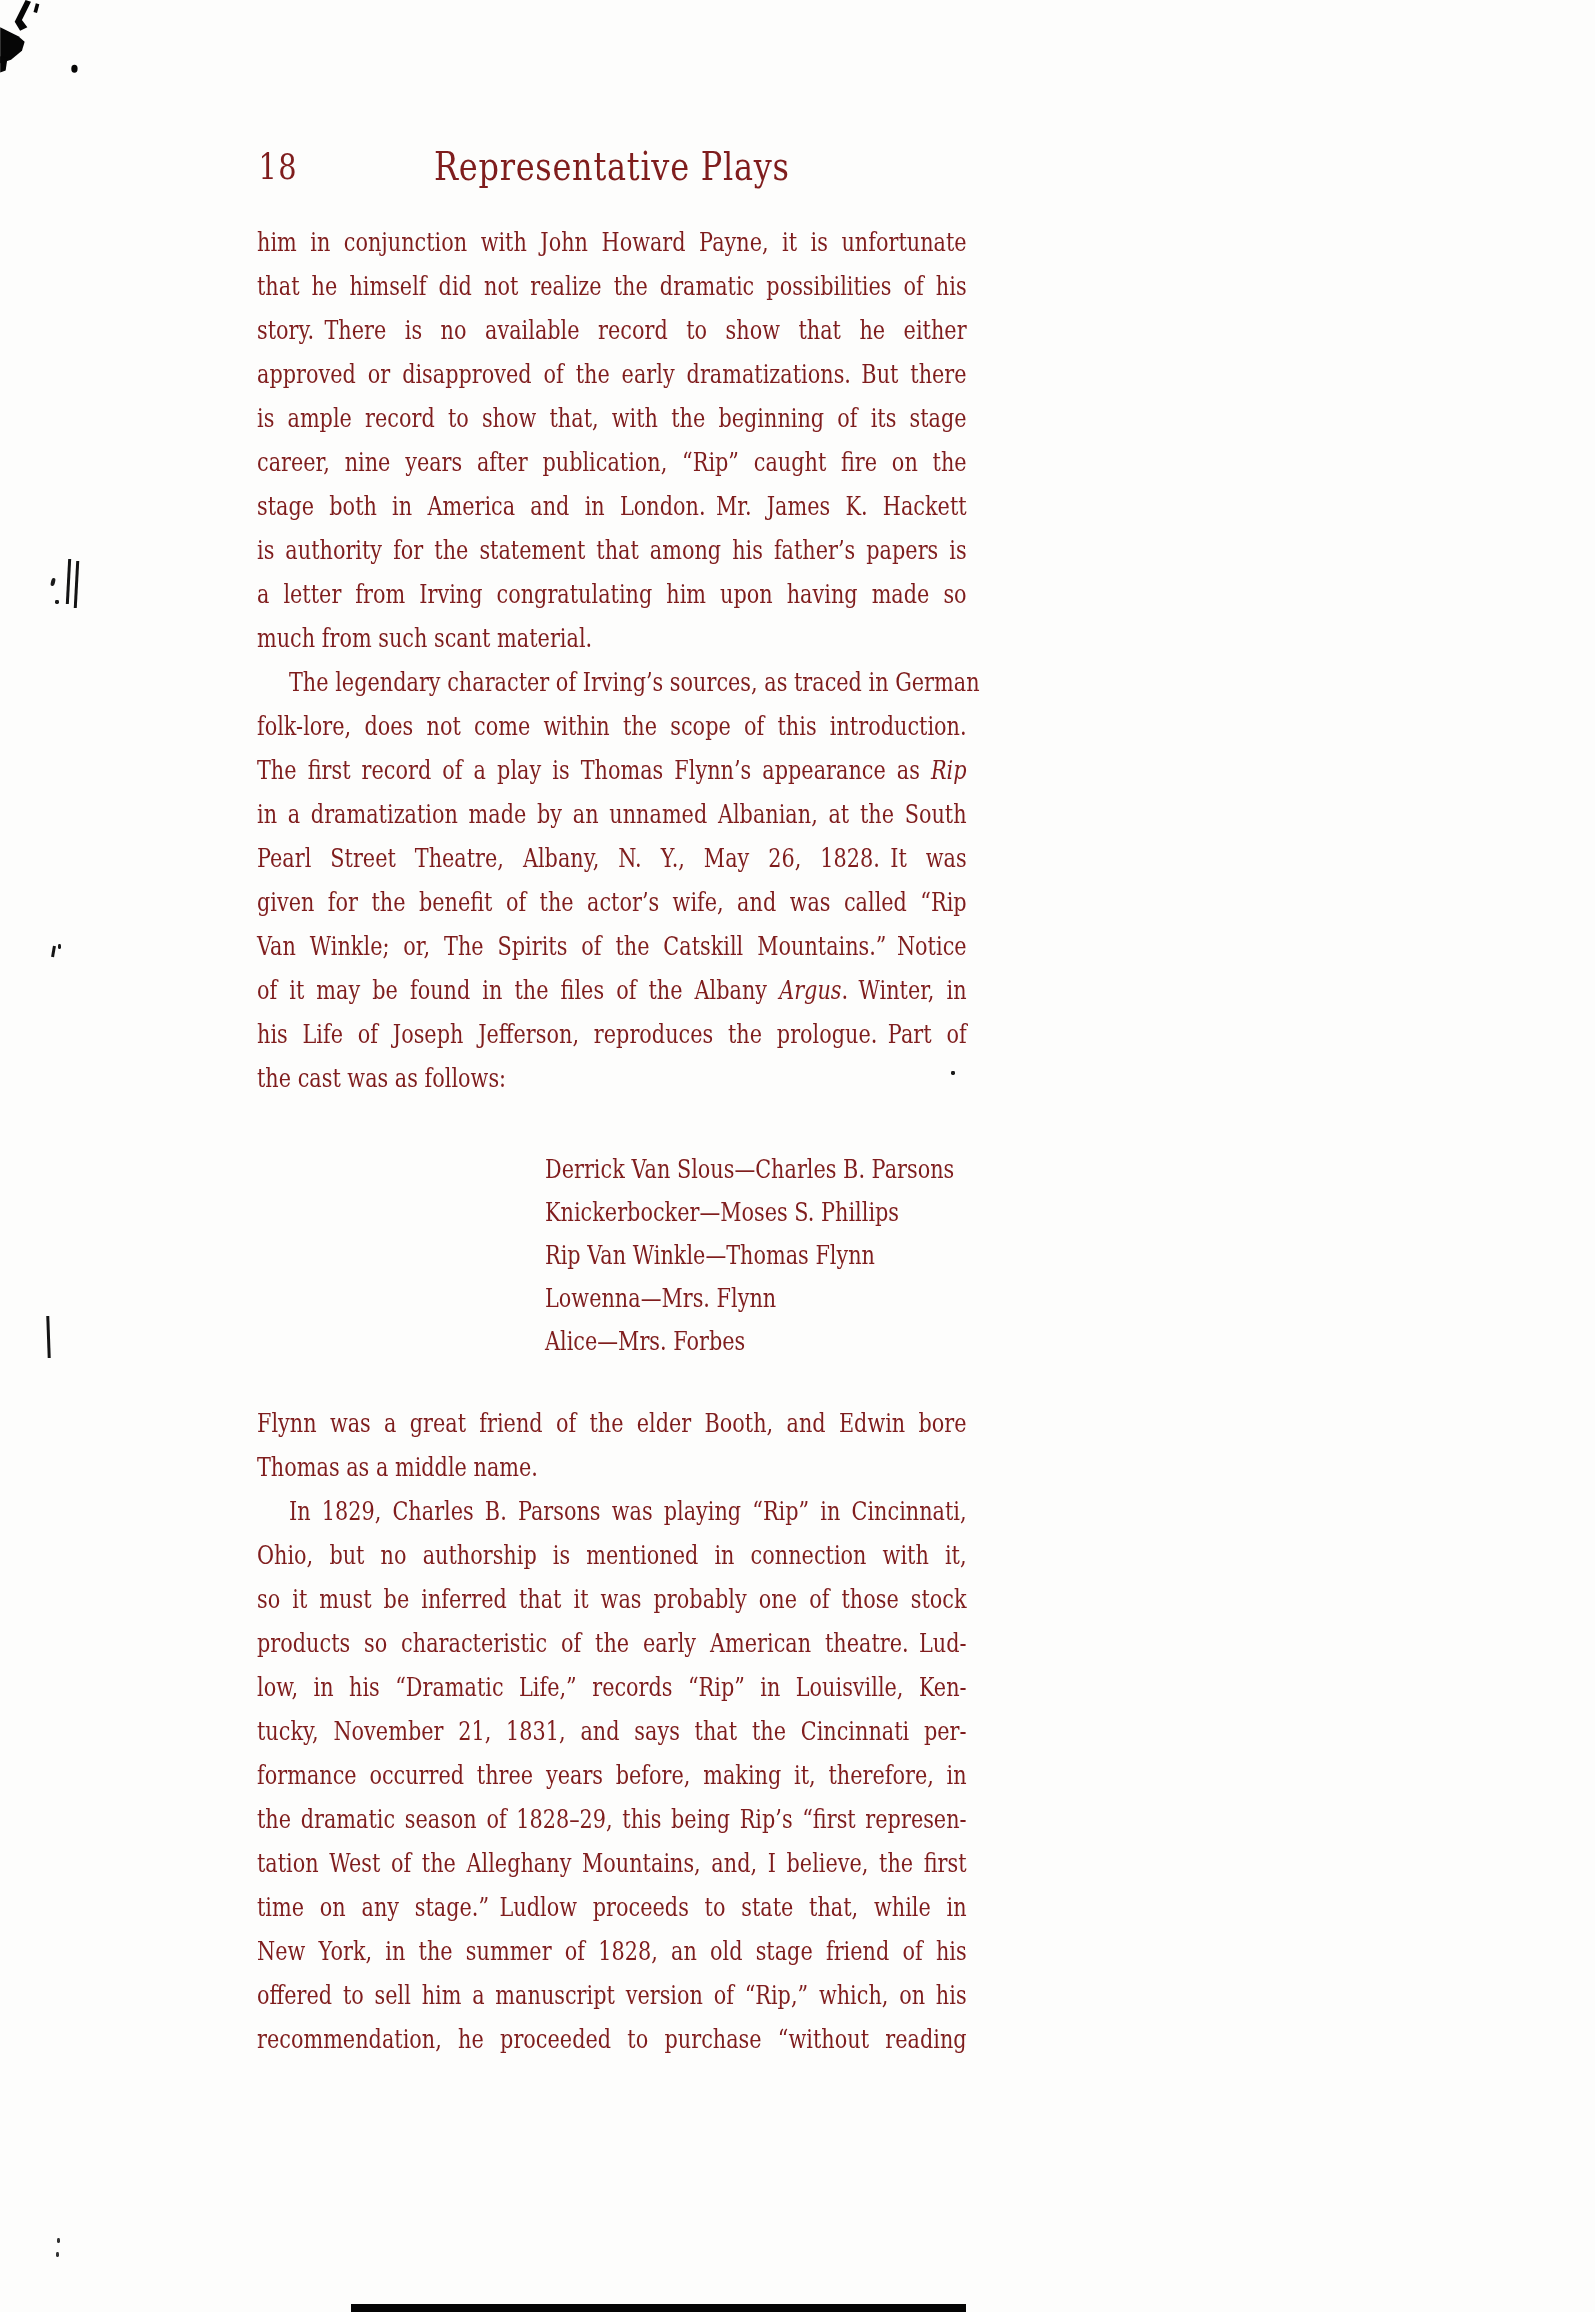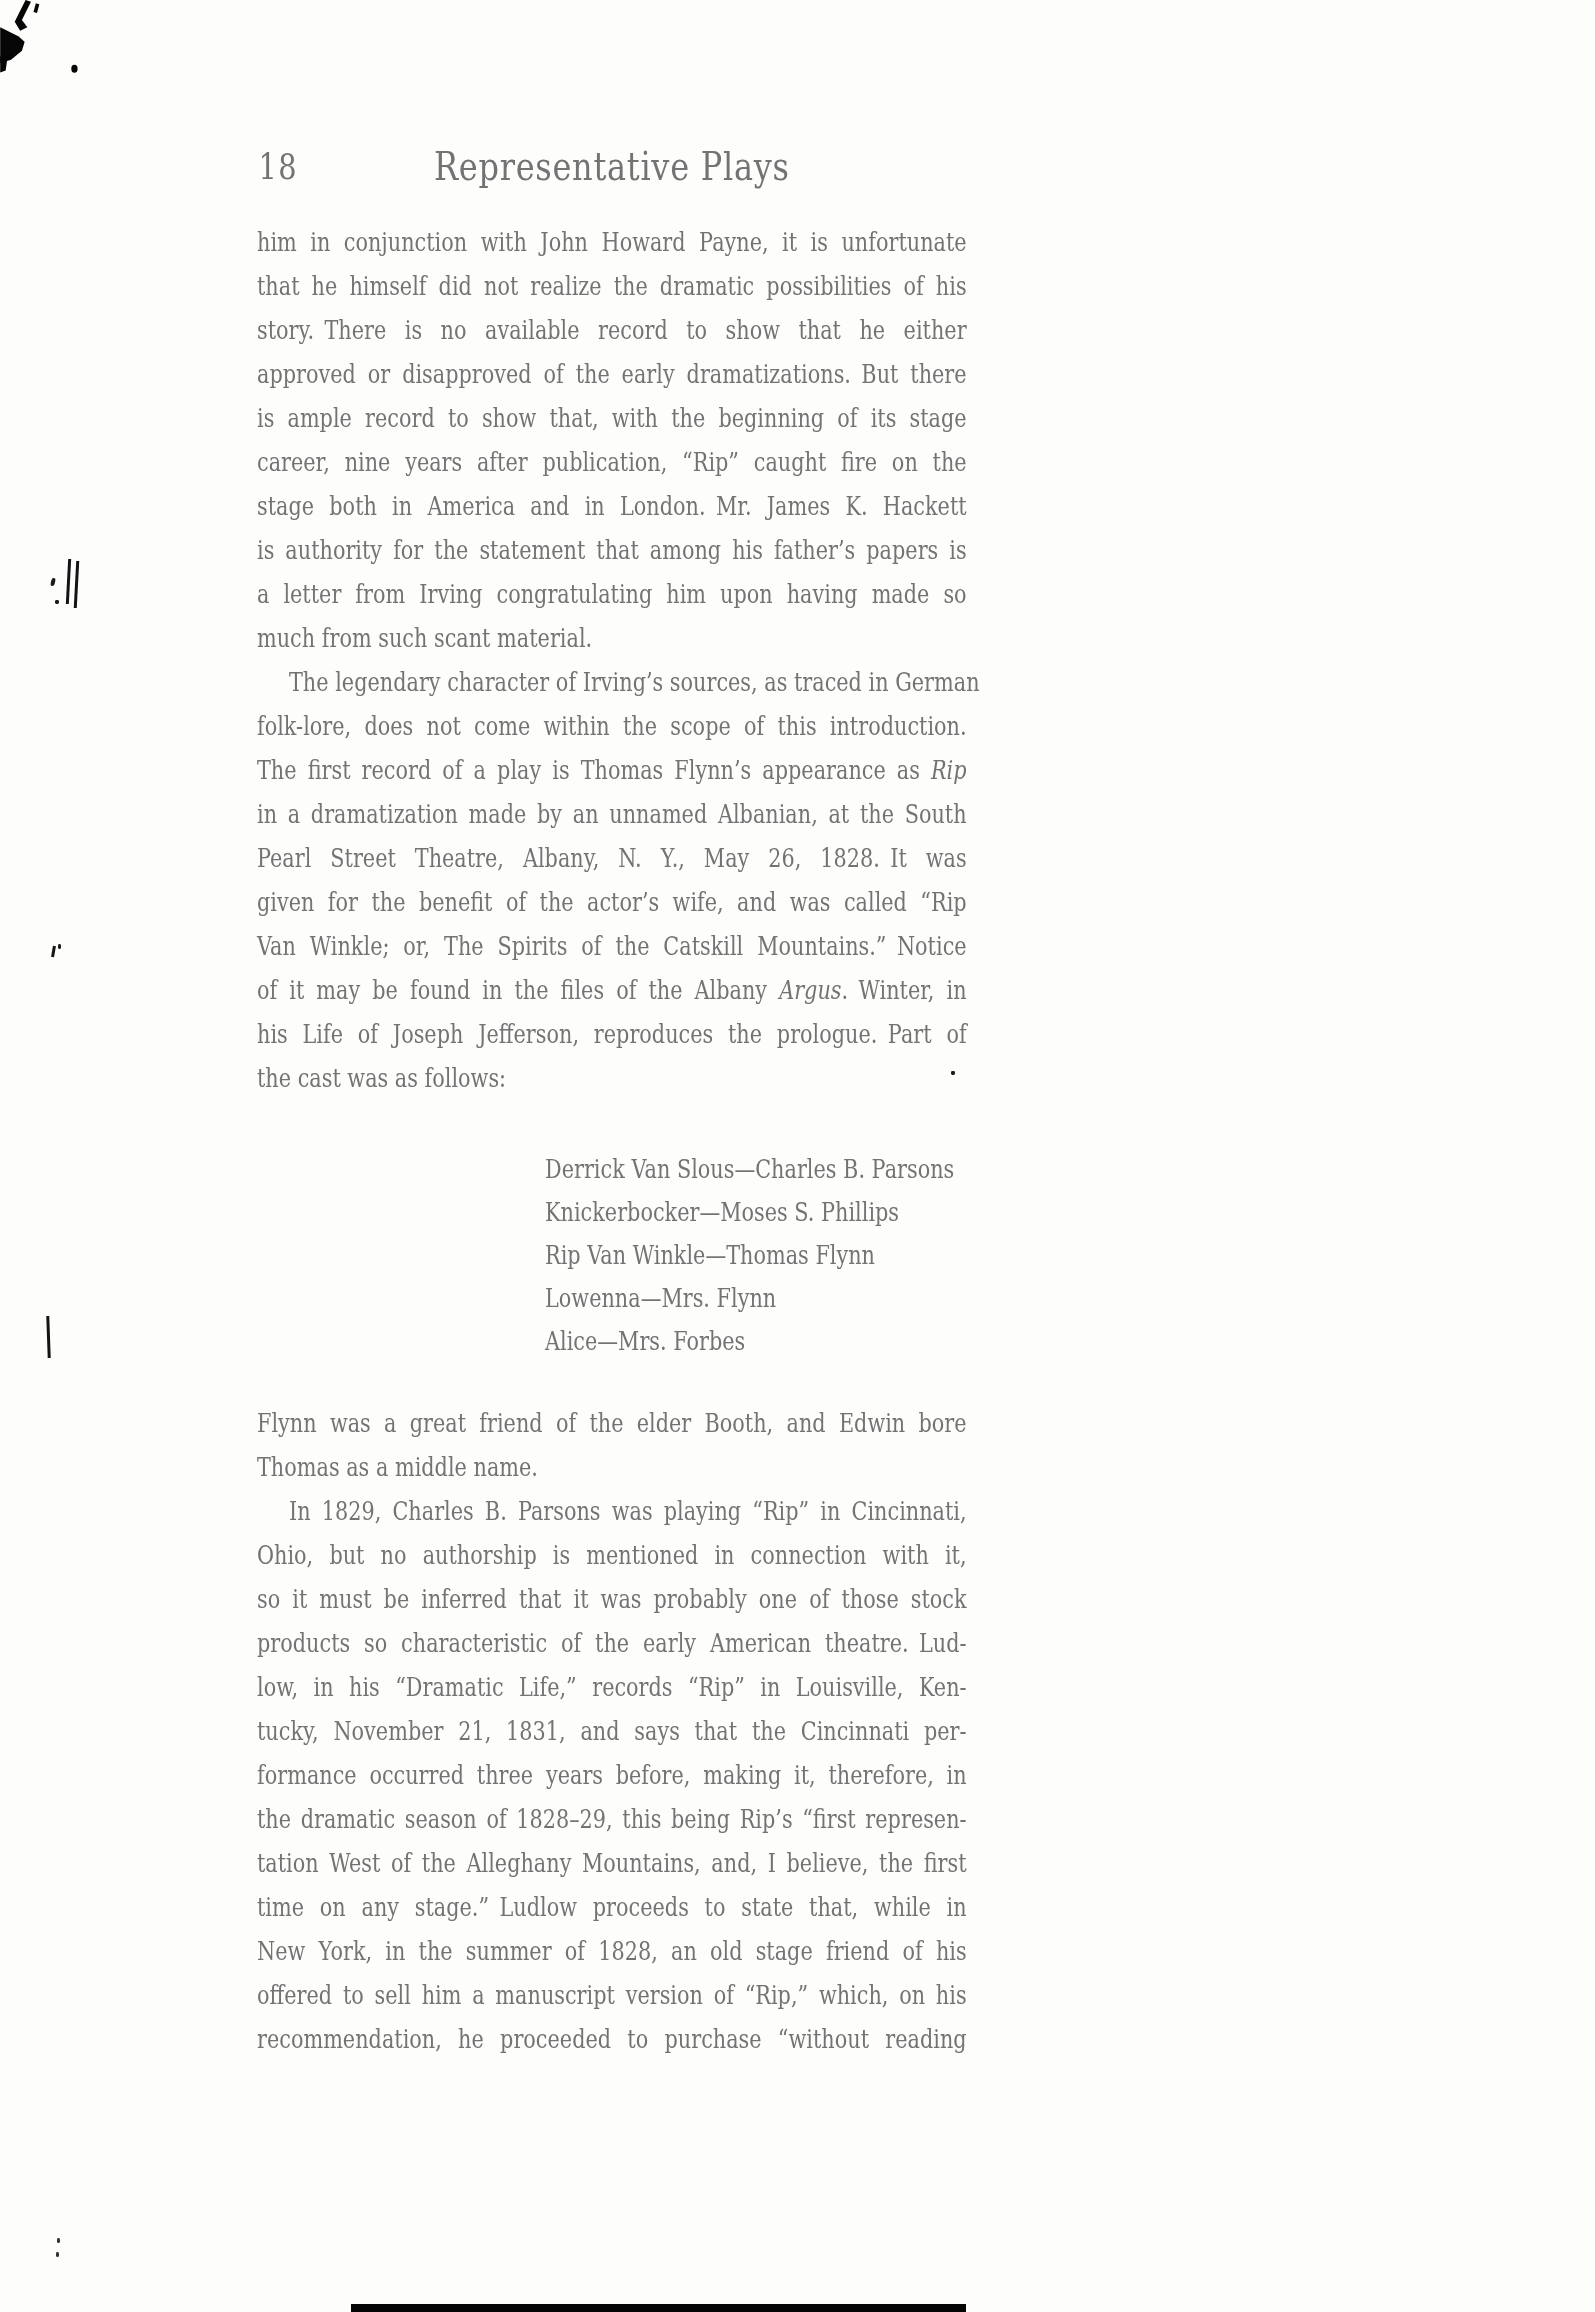--- a/index.html
+++ b/index.html
@@ -36,21 +36,21 @@
   .line em{font-style:italic;}
   .block.cast{margin-top:48px;margin-bottom:38px;margin-left:360px;line-height:43px;}
   .ink-top-left{position:absolute;left:0;top:0;}
   .mark-bar{position:absolute;background:#141414;}
   .mark-dot{position:absolute;background:#1a1a1a;border-radius:40%;}
   .scan-edge-bar{position:absolute;left:351px;top:2304px;width:615px;height:9px;background:#050505;}
 </style>
 </head>
 <body>
 
-<div class="scan-page" style="background: rgb(253, 253, 252); color: #737373;">
+<div class="scan-page" style="background: rgb(253, 253, 252); color: #7f1d1d;">
 
   <svg class="ink-top-left" width="100" height="86" viewBox="0 0 110 95">
     <path d="M28,0 L34,2 L24,22 L30,30 L22,34 L16,24 Z" fill="#060606"></path>
     <path d="M0,30 L20,40 L27,46 L24,56 L12,66 L0,70 Z" fill="#060606"></path>
     <path d="M0,62 L8,64 L6,78 L0,80 Z" fill="#060606"></path>
     <rect x="38" y="4" width="4" height="10" transform="rotate(15 40 9)" fill="#060606"></rect>
     <ellipse cx="82" cy="76" rx="3.5" ry="4.5" fill="#060606"></ellipse>
   </svg>
 
   <div class="header-band">

